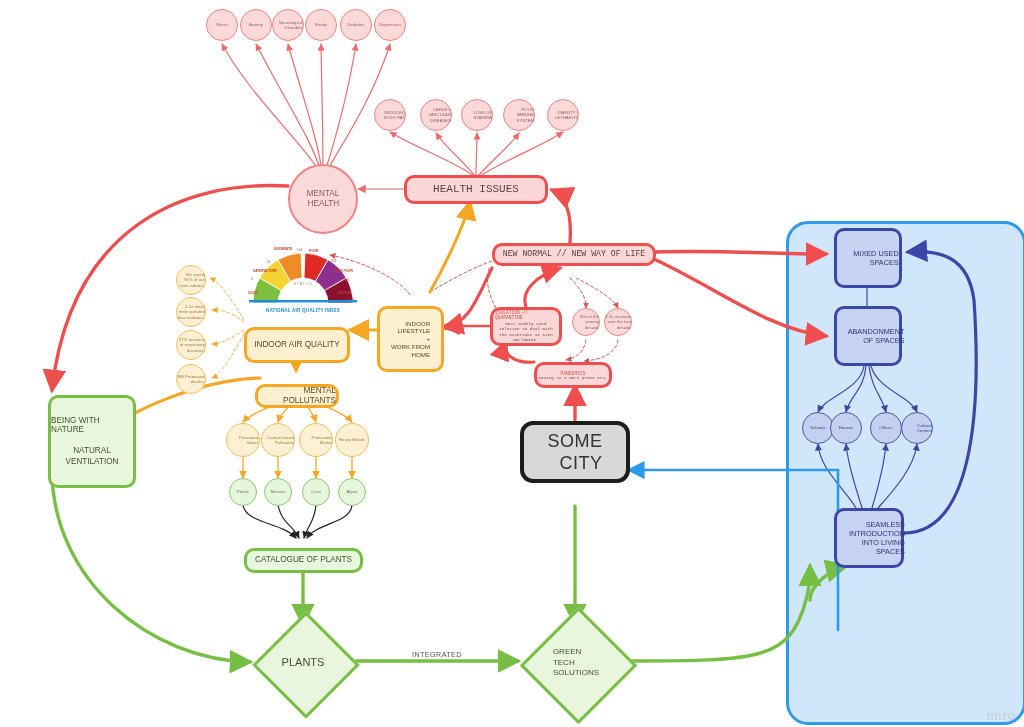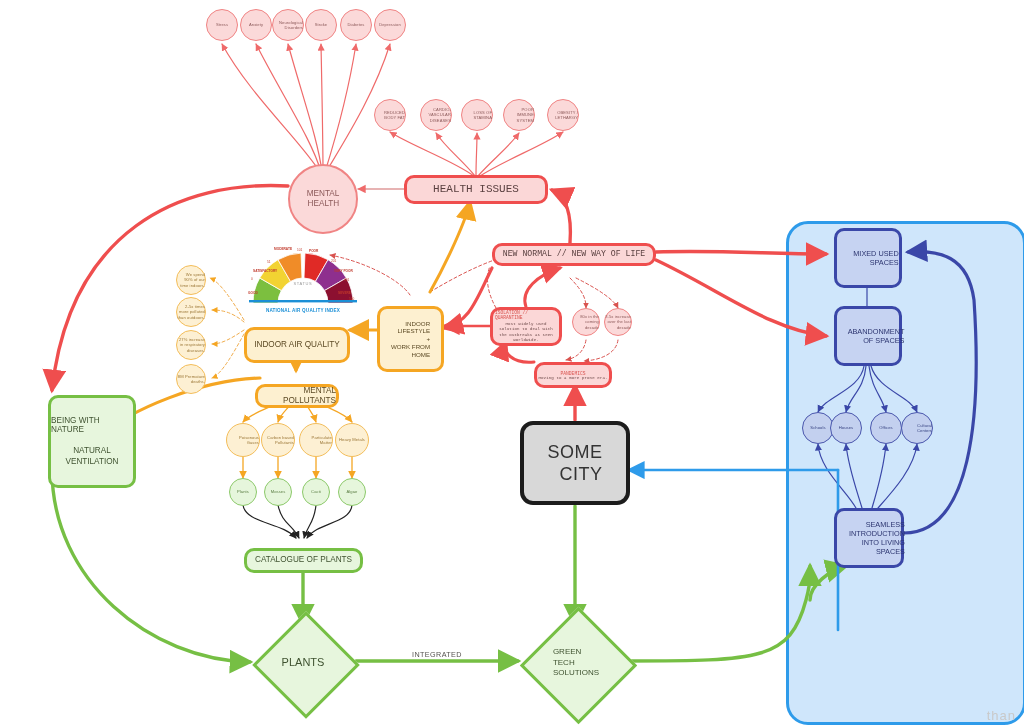--- a/index.html
+++ b/index.html
@@ -308,21 +308,21 @@
 
   <div class="node rbox grn-box md" style="left:244px;top:548px;width:119px;height:25px;">CATALOGUE OF PLANTS</div>
 
   <div class="nodewrap rbox grn-box" style="left:8px;top:395px;width:88px;height:93px;display:flex;flex-direction:column;
               align-items:center;justify-content:center;gap:12px;box-sizing:border-box;margin-left:40px;">
     <div class="md" style="color:#3f5230;">BEING WITH NATURE</div>
     <div class="md multi" style="color:#3f5230;text-align:center;line-height:1.3;">NATURAL
 VENTILATION</div>
   </div>
 
-  <div class="node rbox gry-box xl multi" style="left:520px;top:421px;width:110px;height:84px;border-width:4px;border-radius:13px;">SOME
+  <div class="node rbox gry-box xl multi" style="left:520px;top:421px;width:110px;height:62px;border-width:4px;border-radius:13px;">SOME
 CITY</div>
 
   <div class="nodewrap" style="left:251px;top:610px;width:104px;height:104px;">
     <div style="position:absolute;left:17px;top:17px;width:70px;height:70px;
                 background:#e7f6dd;border:3px solid #76bf44;transform:rotate(45deg);"></div>
     <div class="lg" style="position:absolute;left:0;top:0;width:104px;height:104px;display:flex;
                 align-items:center;justify-content:center;color:#3f5230;">PLANTS</div>
   </div>
 
   <div class="nodewrap" style="left:521px;top:608px;width:110px;height:110px;">
@@ -345,14 +345,14 @@
   <div class="node circ blu-circ tiny multi" style="left:802px;top:412px;width:32px;height:32px;">Schools</div>
   <div class="node circ blu-circ tiny multi" style="left:830px;top:412px;width:32px;height:32px;">Houses</div>
   <div class="node circ blu-circ tiny multi" style="left:870px;top:412px;width:32px;height:32px;">Offices</div>
   <div class="node circ blu-circ tiny multi" style="left:901px;top:412px;width:32px;height:32px;">Cultural Centers</div>
 
   <div class="node rbox blu-box sm multi" style="left:834px;top:508px;width:70px;height:60px;font-size:7.3px;">SEAMLESS
 INTRODUCTION
 INTO LIVING
 SPACES</div>
 
-  <div class="wm">than</div>
+  <div class="wm">miro</div>
 </div>
 
 </body></html>

